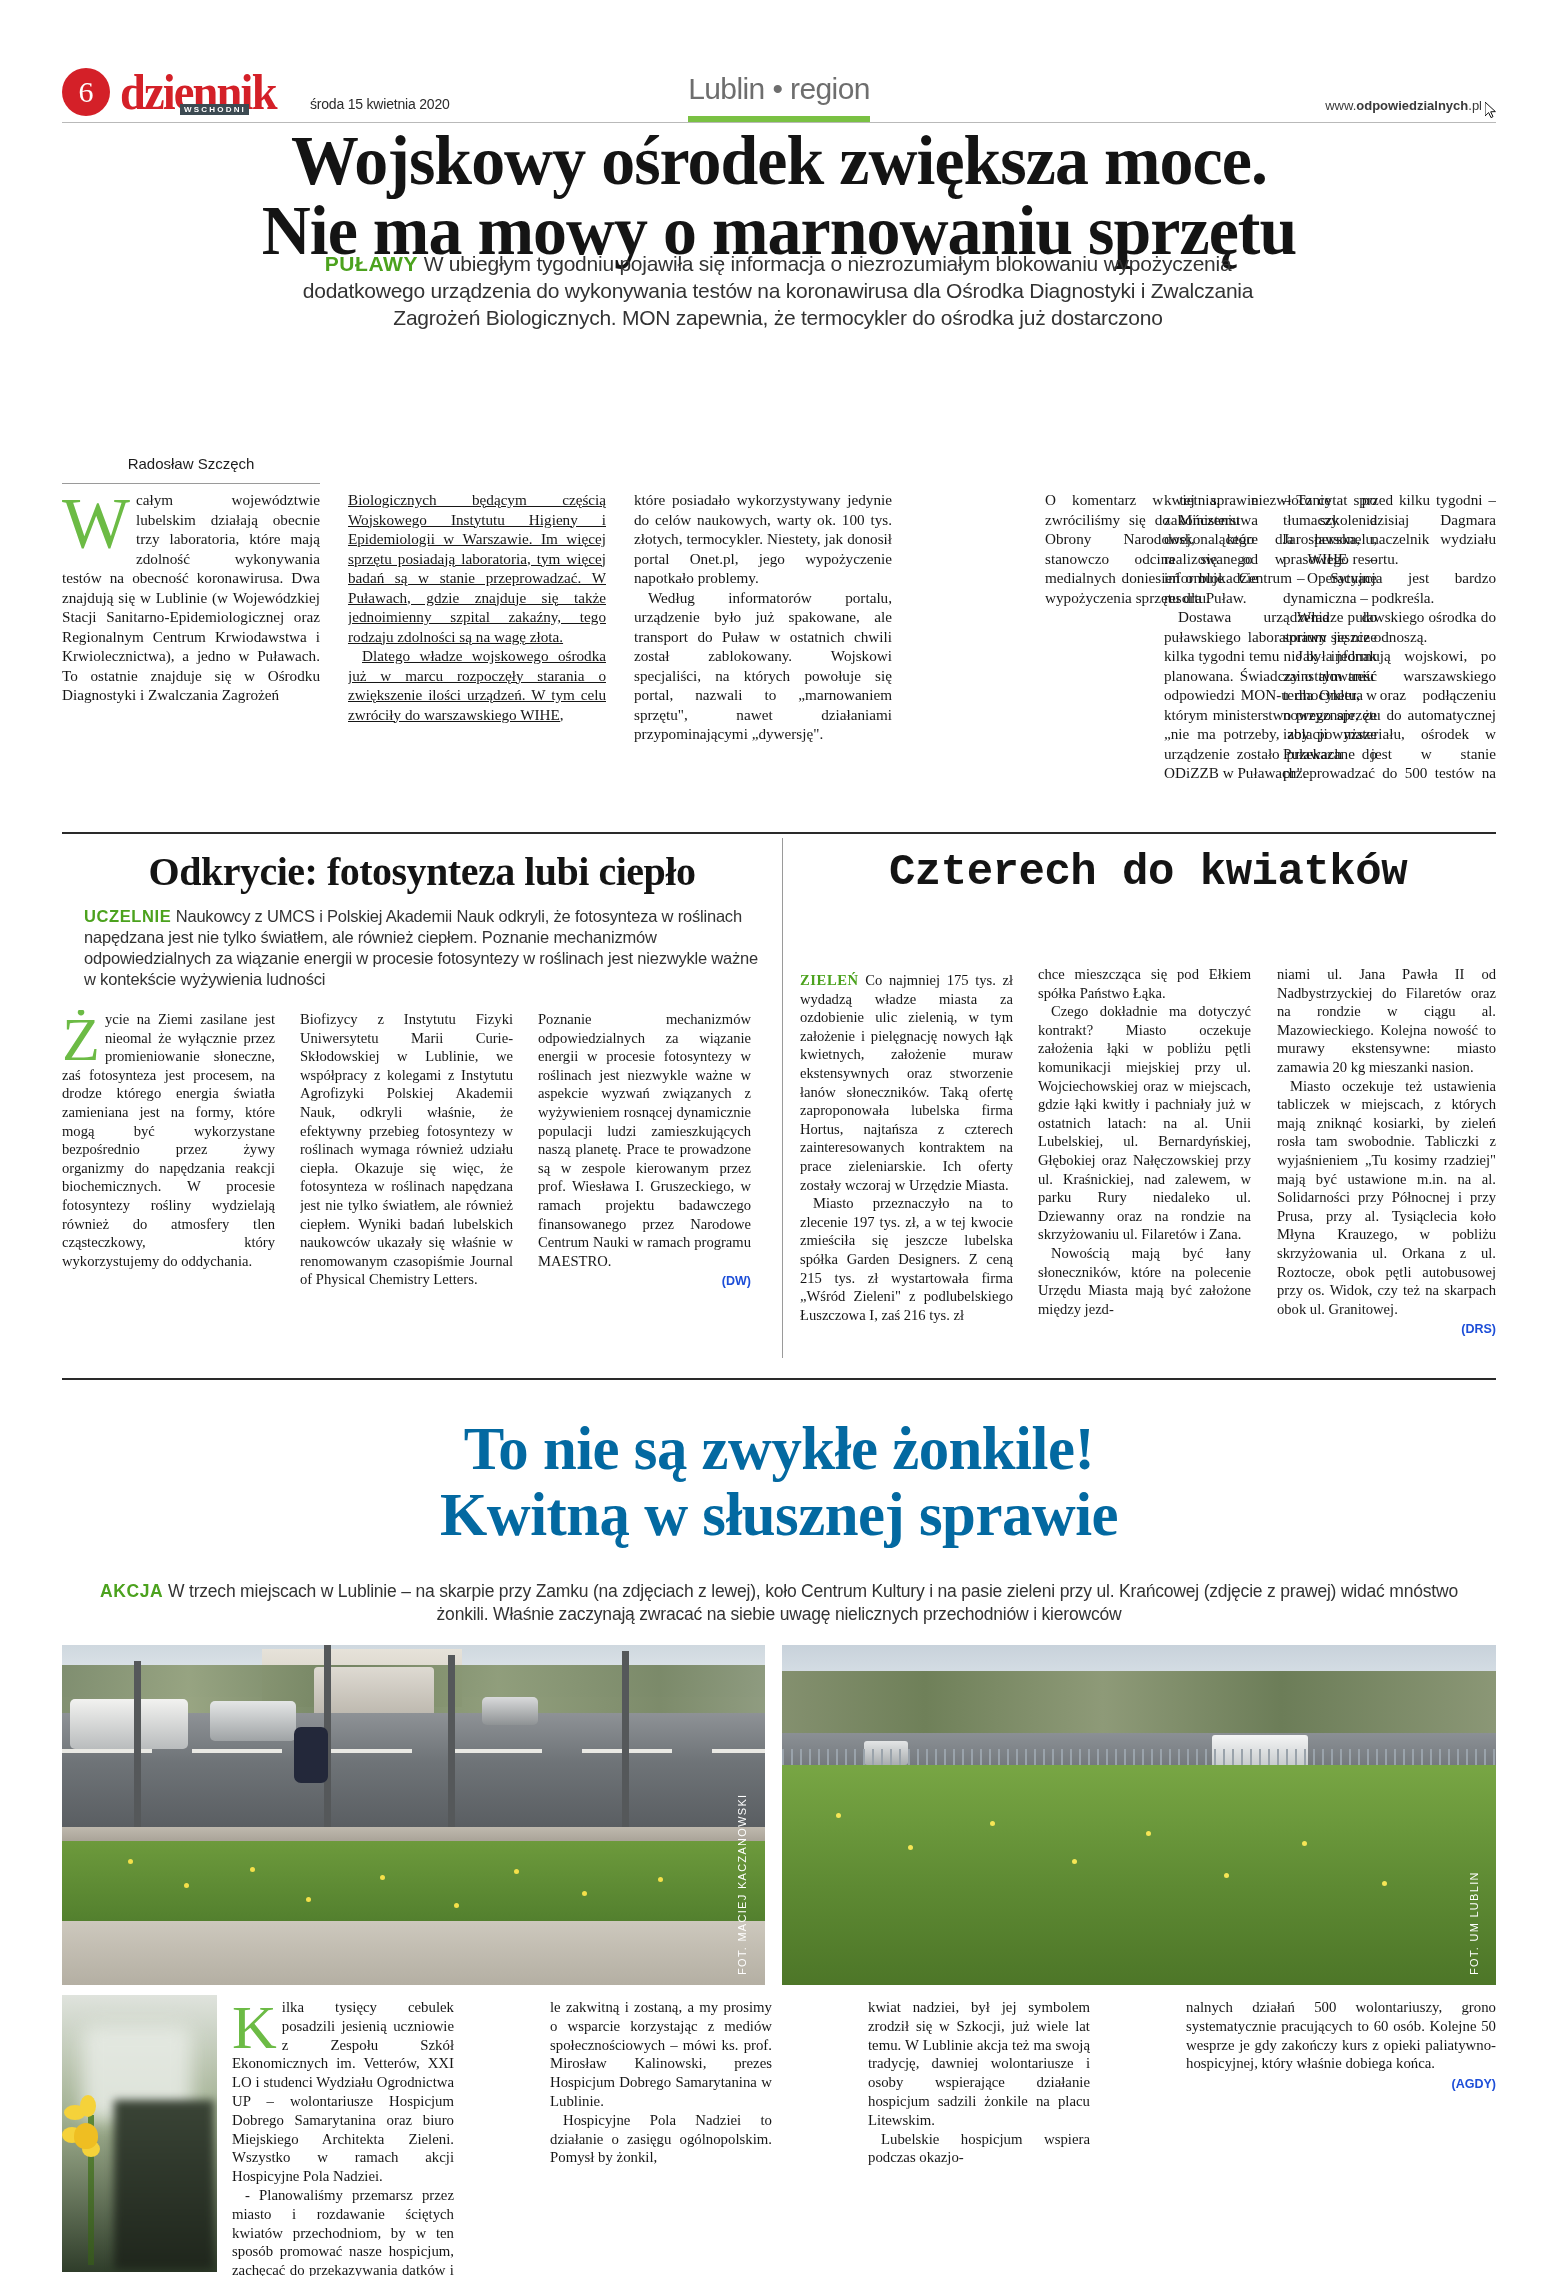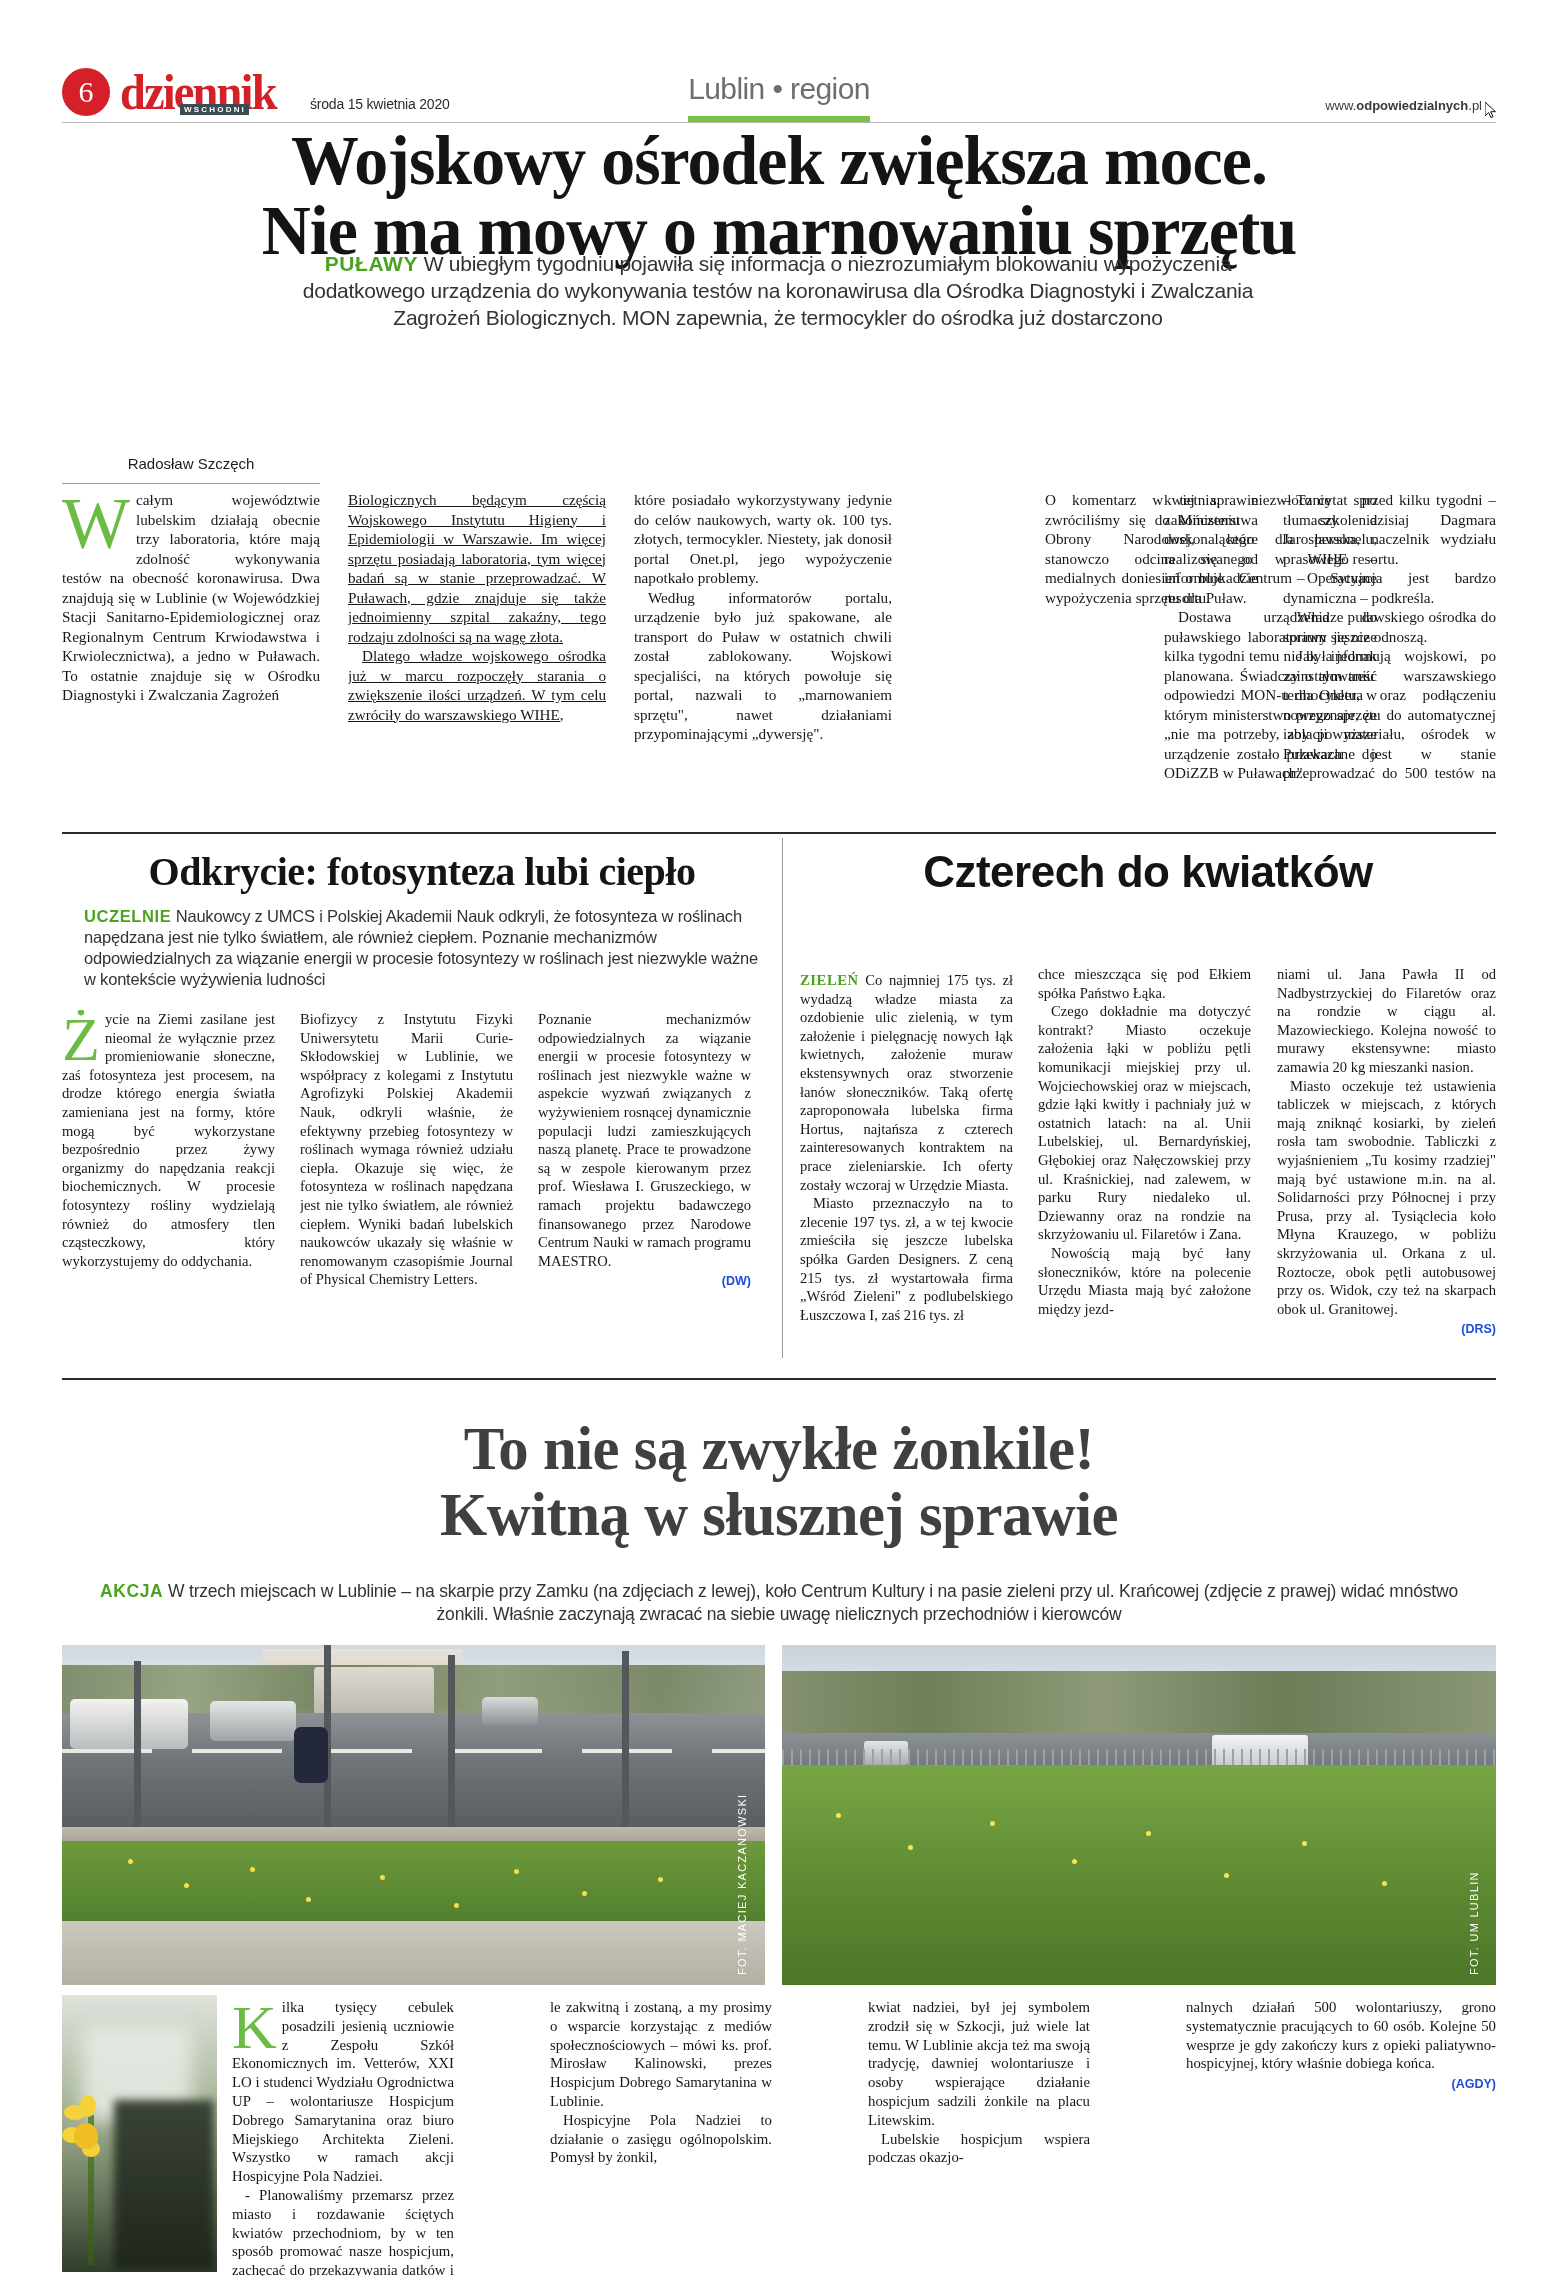--- a/index.html
+++ b/index.html
@@ -245,21 +245,21 @@
     line-height: 21px;
     color: #333333;
     letter-spacing: -0.2px;
   }
   .mid-head-right {
     position: absolute;
     left: 800px;
     top: 848px;
     width: 696px;
     text-align: center;
-    font-family: Liberation Sans, sans-serif;
+    font-family: Liberation Mono, monospace;
     font-weight: bold;
     font-size: 44px;
     line-height: 48px;
     color: #141414;
     letter-spacing: -0.5px;
   }
 
   .mid-col { position: absolute; top: 1010px; width: 213px;
     font-family: "Liberation Serif", serif;
     font-size: 14.6px; line-height: 18.6px; text-align: justify; color: #161616; }
@@ -302,21 +302,21 @@
   .bottom-head {
     position: absolute;
     left: 62px;
     top: 1415px;
     width: 1434px;
     text-align: center;
     font-family: "Liberation Serif", serif;
     font-weight: bold;
     font-size: 62px;
     line-height: 66px;
-    color: #404040;
+    color: #0369a1;
     letter-spacing: -0.5px;
   }
   .bottom-head .hl-line { display: block; transform: scaleX(0.98); }
   .bottom-deck {
     position: absolute;
     left: 78px;
     top: 1580px;
     width: 1402px;
     text-align: center;
     font-family: "Liberation Sans", sans-serif;

